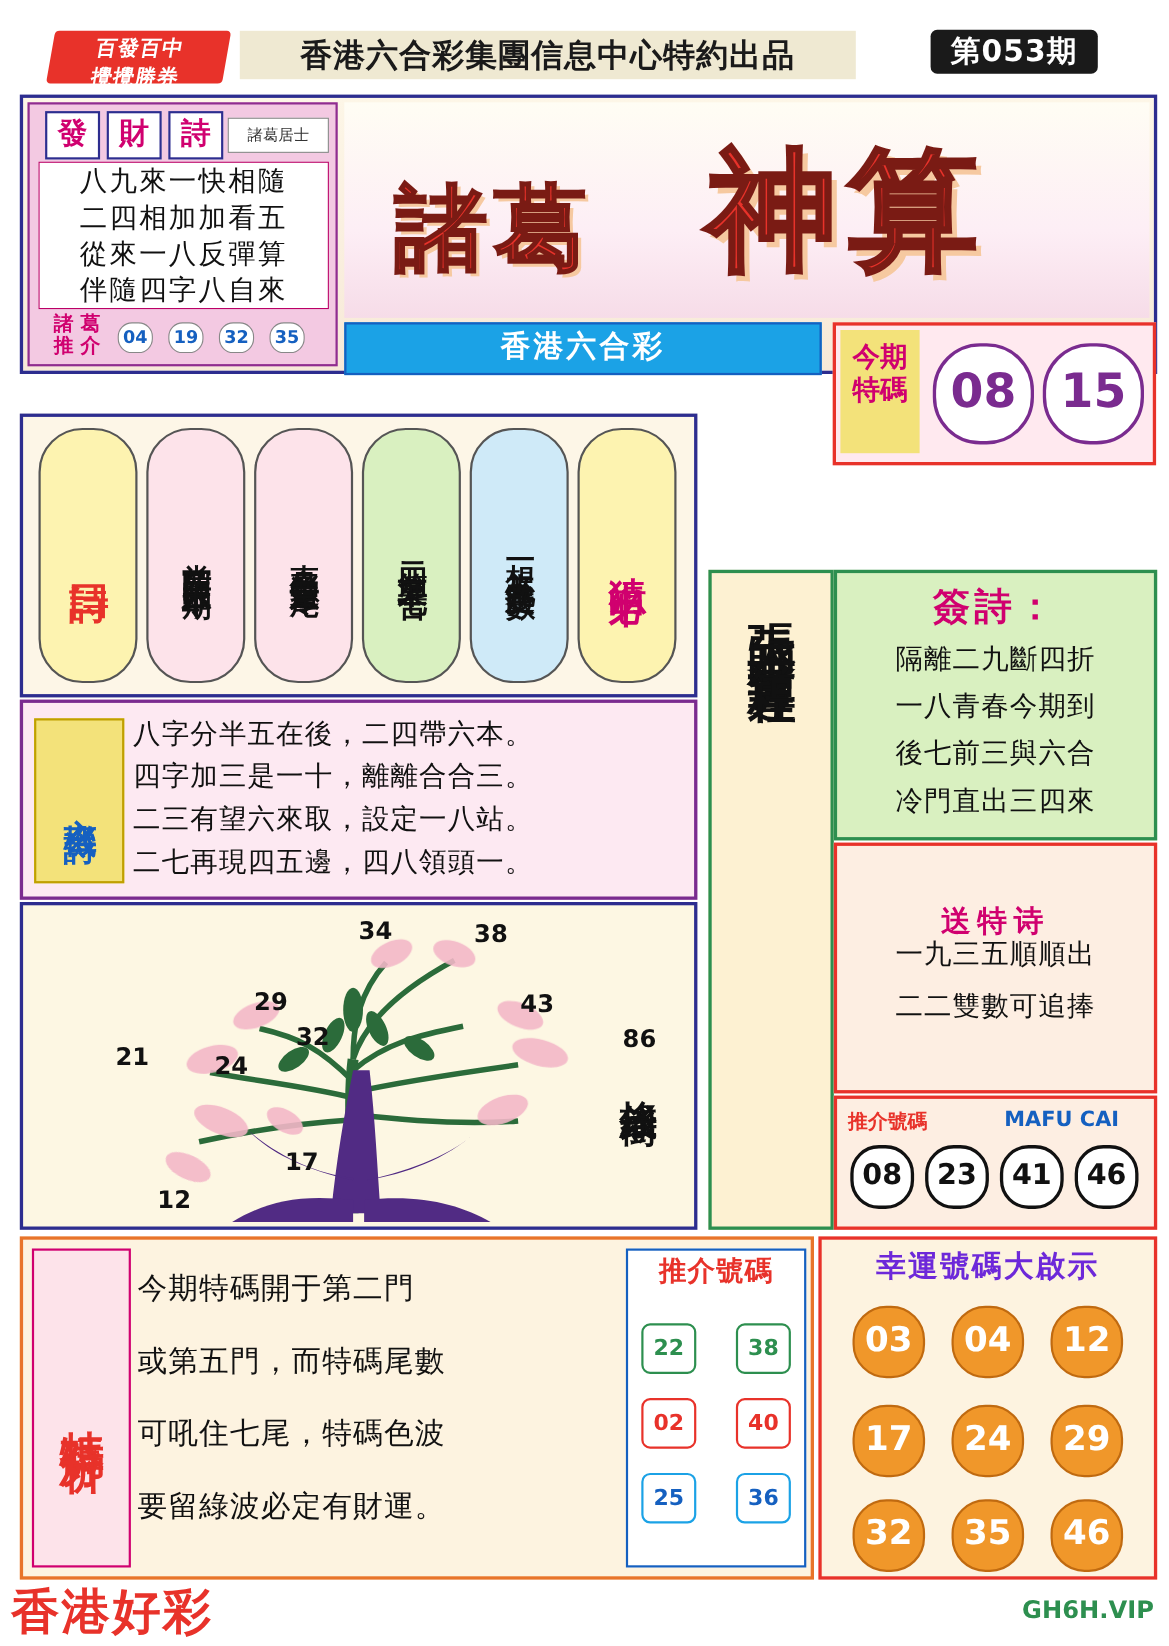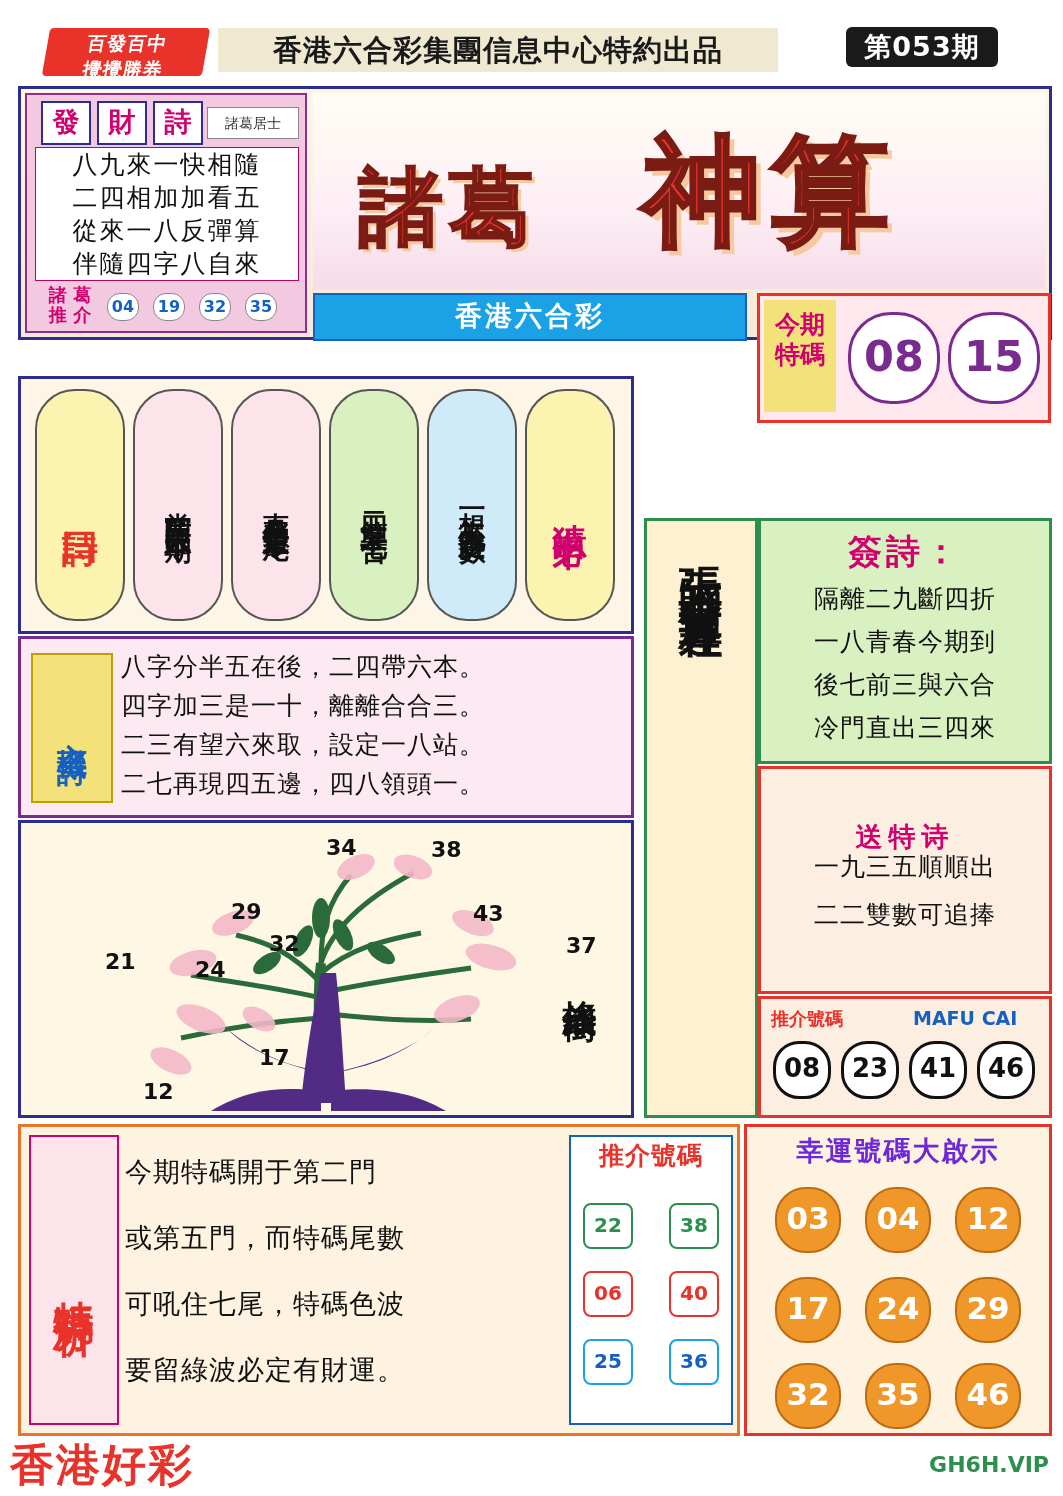--- a/index.html
+++ b/index.html
@@ -267,21 +267,21 @@
         <ellipse cx="322" cy="112" rx="8" ry="17" transform="rotate(-25 322 112)"></ellipse>
         <ellipse cx="246" cy="140" rx="8" ry="16" transform="rotate(55 246 140)"></ellipse>
         <ellipse cx="360" cy="130" rx="8" ry="16" transform="rotate(-55 360 130)"></ellipse>
       </g>
     </svg>
     <div class="tnum" style="left:305px;top:12px;">34</div>
     <div class="tnum" style="left:410px;top:14px;">38</div>
     <div class="tnum" style="left:210px;top:76px;">29</div>
     <div class="tnum" style="left:452px;top:78px;">43</div>
     <div class="tnum" style="left:248px;top:108px;">32</div>
-    <div class="tnum" style="left:545px;top:110px;">37</div>
+    <div class="tnum" style="left:545px;top:110px;">86</div>
     <div class="tnum" style="left:84px;top:126px;">21</div>
     <div class="tnum" style="left:174px;top:134px;">24</div>
     <div class="tnum" style="left:238px;top:222px;">17</div>
     <div class="tnum" style="left:122px;top:256px;">12</div>
     <div class="tree-label">搖錢樹</div>
   </div>
 
   <div class="zhang">
     <span>張天師十二生肖算運程</span>
   </div>
@@ -319,21 +319,21 @@
       <div>今期特碼開于第二門</div>
       <div>或第五門，而特碼尾數</div>
       <div>可吼住七尾，特碼色波</div>
       <div>要留綠波必定有財運。</div>
     </div>
     <div class="tjh">
       <div class="tjh-t">推介號碼</div>
       <div class="tjh-grid">
         <div class="tjh-ball" style="left:6px;top:0px;border-color:#2d8f4f;color:#2d8f4f;">22</div>
         <div class="tjh-ball" style="left:92px;top:0px;border-color:#2d8f4f;color:#2d8f4f;">38</div>
-        <div class="tjh-ball" style="left:6px;top:68px;border-color:#e8322a;color:#e8322a;">06</div>
+        <div class="tjh-ball" style="left:6px;top:68px;border-color:#e8322a;color:#e8322a;">02</div>
         <div class="tjh-ball" style="left:92px;top:68px;border-color:#e8322a;color:#e8322a;">40</div>
         <div class="tjh-ball" style="left:6px;top:136px;border-color:#1ba2e6;color:#1560c0;">25</div>
         <div class="tjh-ball" style="left:92px;top:136px;border-color:#1ba2e6;color:#1560c0;">36</div>
       </div>
     </div>
   </div>
 
   <div class="lucky">
     <div class="lucky-t">幸運號碼大啟示</div>
     <div class="lk-ball" style="left:28px;top:60px;">03</div>

